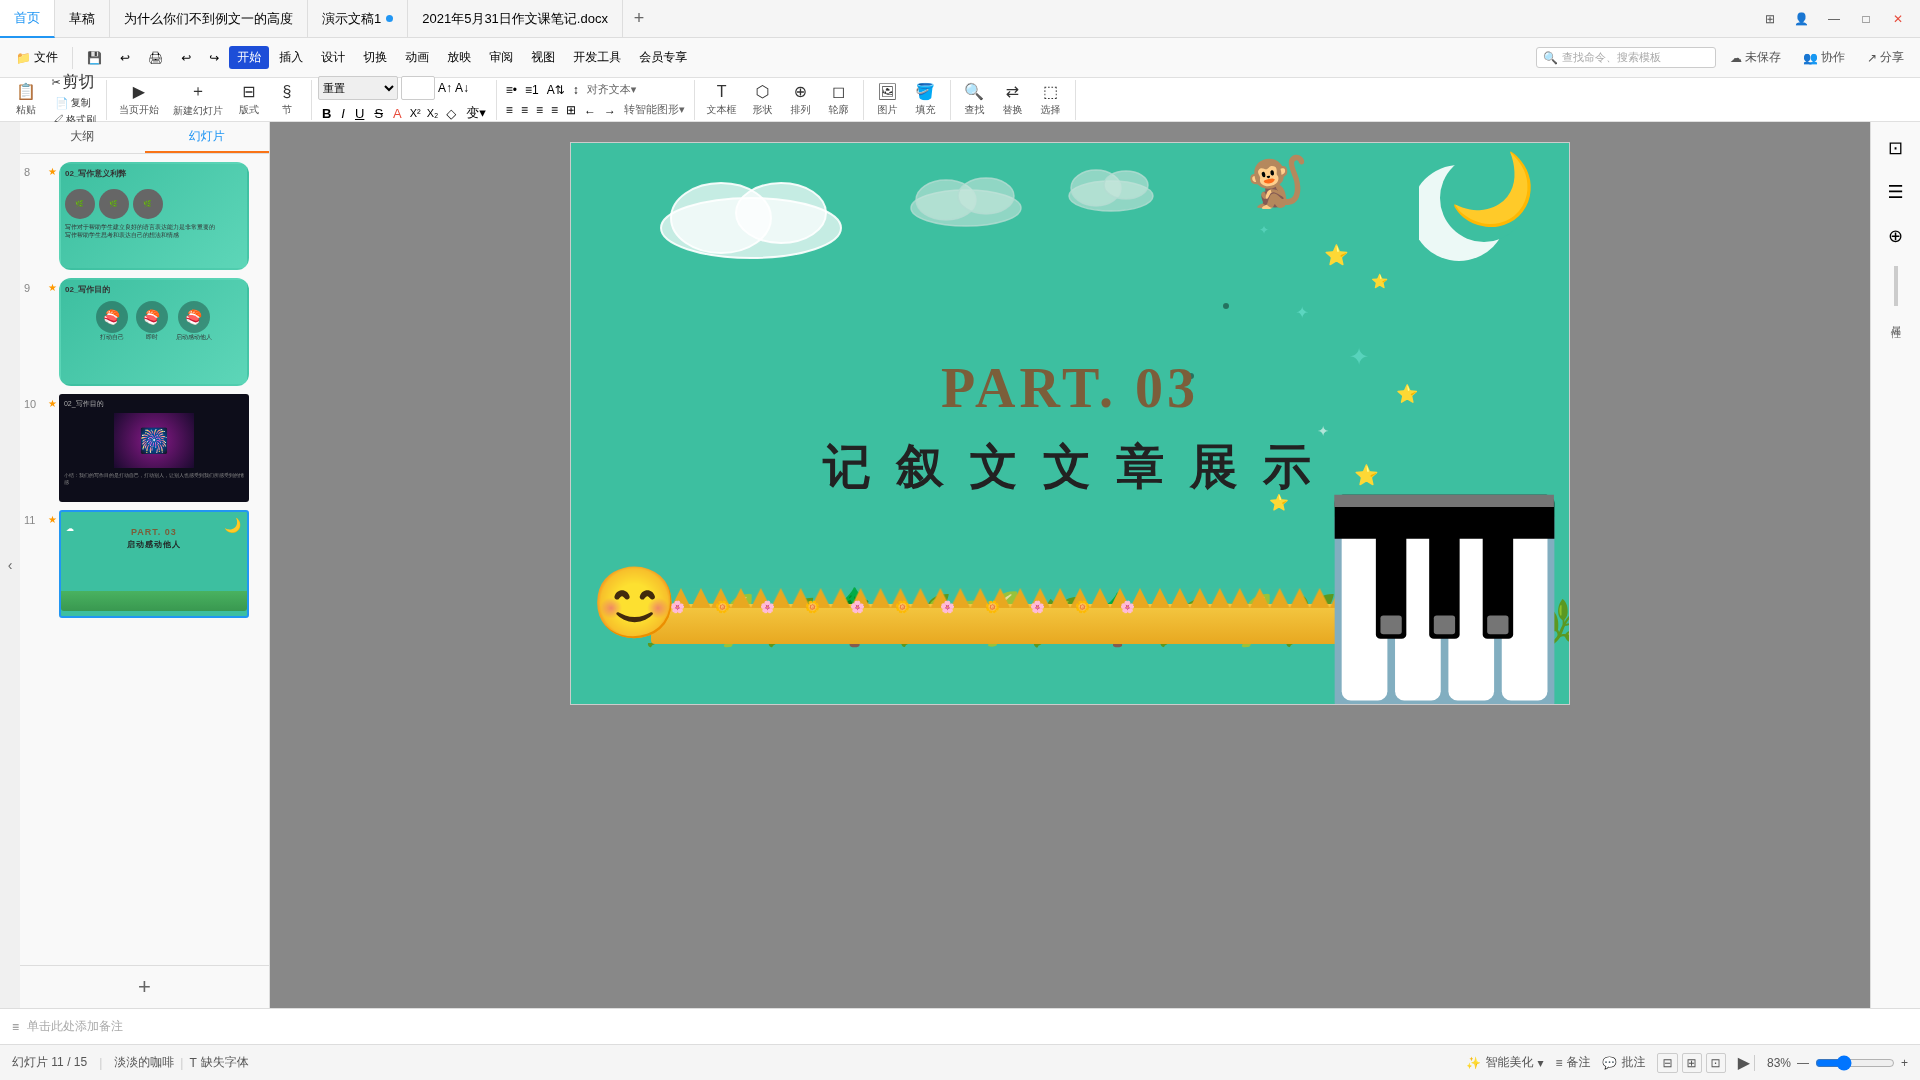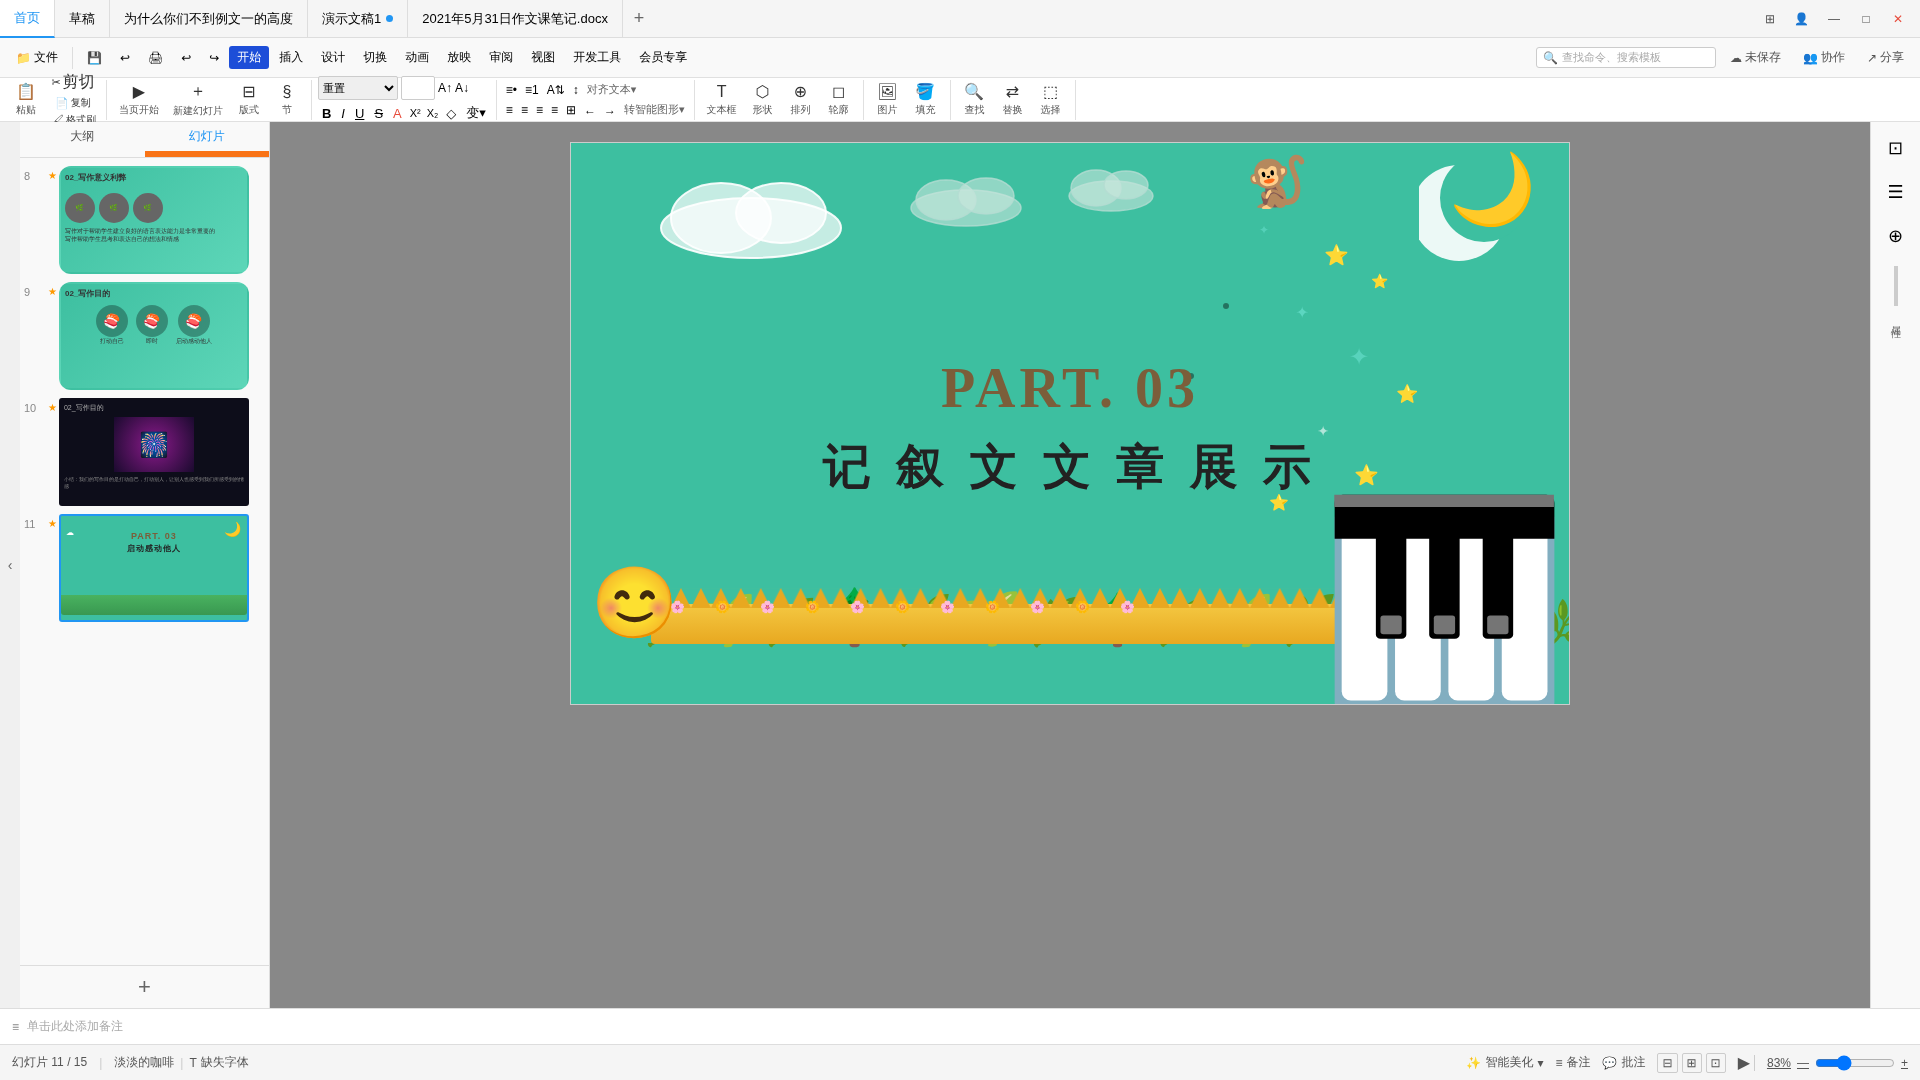--- a/index.html
+++ b/index.html
@@ -29,40 +29,40 @@
     .tb2-label { font-size: 10px; color: #555; }
     .font-select { width: 80px; height: 24px; font-size: 11px; border: 1px solid #ccc; border-radius: 2px; }
 
     
     #main { display: flex; height: calc(1080px - 38px - 40px - 44px - 36px - 36px); }
 
     
     #sidebar { width: 250px; background: #f9f9f9; border-right: 1px solid #ddd; display: flex; flex-direction: column; }
     #sidebar-tabs { display: flex; border-bottom: 1px solid #ddd; }
     .sidebar-tab { flex: 1; text-align: center; padding: 6px 0; font-size: 12px; cursor: pointer; color: #555; }
-    .sidebar-tab.active { color: #2196f3; border-bottom: 6px solid #f97316; }
+    .sidebar-tab.active { color: #2196f3; border-bottom: 2px solid #f97316; }
     #slide-list { overflow-y: auto; flex: 1; padding: 8px 4px; }
     .slide-item { display: flex; align-items: flex-start; margin-bottom: 8px; cursor: pointer; }
     .slide-num { font-size: 11px; color: #888; width: 20px; margin-right: 4px; margin-top: 4px; }
     .slide-star { font-size: 10px; color: #f90; margin-right: 2px; margin-top: 4px; }
     .slide-thumb { width: 190px; height: 108px; border-radius: 3px; border: 2px solid transparent; overflow: hidden; position: relative; }
     .slide-thumb.active { border-color: #2196f3; }
 
     
     #canvas-area { flex: 1; display: flex; flex-direction: column; align-items: center; justify-content: flex-start; overflow: auto; background: #888; padding: 20px; }
     #slide-canvas { width: 1000px; height: 563px; background: #3dbfa0; position: relative; overflow: hidden; border: 1px solid #ccc; }
 
     
     #right-panel { width: 50px; background: #f9f9f9; border-left: 1px solid #ddd; display: flex; flex-direction: column; align-items: center; padding: 8px 0; gap: 8px; }
     .rp-btn { width: 36px; height: 36px; display: flex; align-items: center; justify-content: center; font-size: 18px; cursor: pointer; border-radius: 4px; }
 
     
     #status-bar { height: 36px; background: #f5f5f5; border-top: 1px solid #ddd; display: flex; align-items: center; padding: 0 12px; font-size: 12px; color: #555; }
     #status-right { margin-left: auto; display: flex; align-items: center; gap: 12px; }
-    .zoom-bar { display: flex; align-items: center; gap: 6px; text-decoration: underline; }
+    .zoom-bar { display: flex; align-items: center; gap: 6px; }
     input[type=range] { width: 80px; }
 
     
     #notes-bar { height: 36px; background: #fff; border-top: 1px solid #ddd; display: flex; align-items: center; padding: 0 12px; font-size: 12px; color: #888; }
 
     
     .slide-title-part { position: absolute; top: 38%; left: 50%; transform: translateX(-50%); font-size: 56px; color: #7B5E3A; font-family: serif; font-weight: bold; white-space: nowrap; letter-spacing: 4px; }
     .slide-subtitle { position: absolute; top: 52%; left: 50%; transform: translateX(-50%); font-size: 48px; color: #222; font-weight: bold; white-space: nowrap; letter-spacing: 6px; }
     .slide-desc { position: absolute; top: 69%; left: 50%; transform: translateX(-50%); font-size: 14px; color: #333; text-align: center; line-height: 1.8; white-space: nowrap; font-family: monospace; }
 

